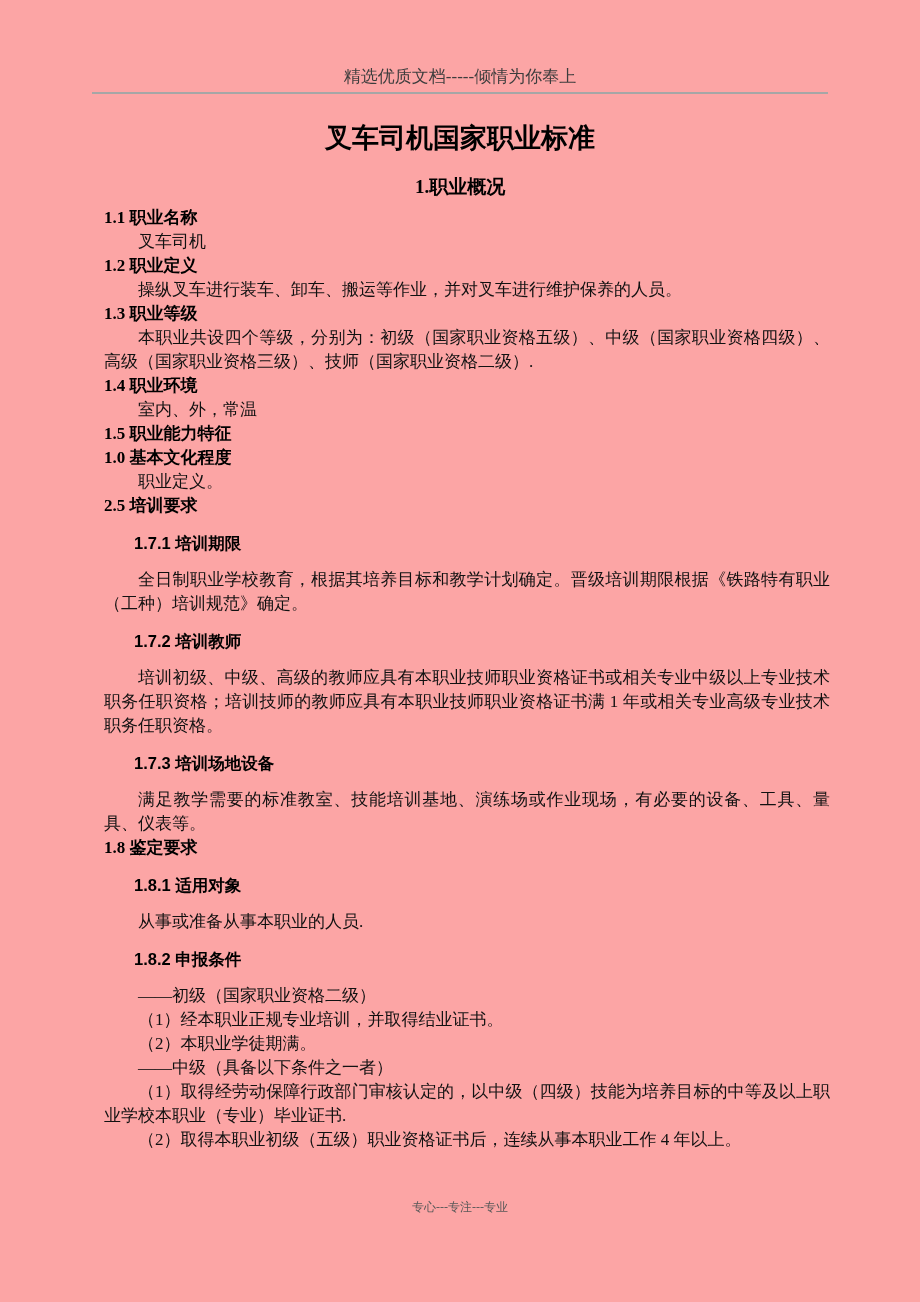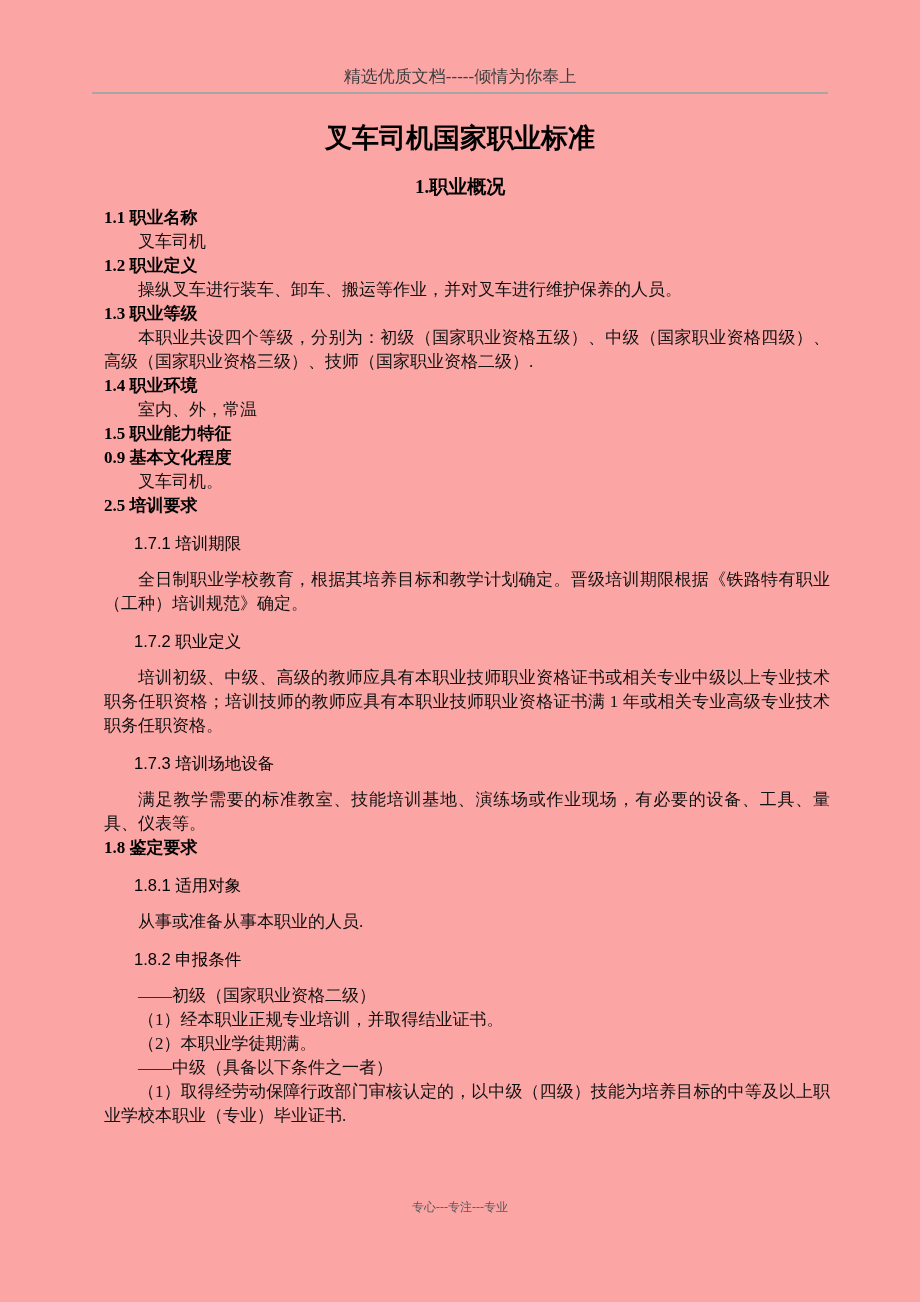--- a/index.html
+++ b/index.html
@@ -46,21 +46,21 @@
     font-size: 17px;
     line-height: 24px;
     text-align: justify;
   }
   .content .h3 {
     font-weight: bold;
     color: #000000;
   }
   .content .h4 {
     font-family: "Liberation Sans", "DejaVu Sans", sans-serif;
-    font-weight: normal;
+    font-weight: bold;
     font-size: 16.5px;
     color: #000000;
     margin: 13px 0 13px 30px;
   }
   .content .p {
     text-indent: 2em;
   }
   .doc-footer {
     position: absolute;
     left: 0;
@@ -86,35 +86,36 @@
   <div class="content">
     <div class="h3">1.1 职业名称</div>
     <div class="p">叉车司机</div>
     <div class="h3">1.2 职业定义</div>
     <div class="p">操纵叉车进行装车、卸车、搬运等作业，并对叉车进行维护保养的人员。</div>
     <div class="h3">1.3 职业等级</div>
     <div class="p">本职业共设四个等级，分别为：初级（国家职业资格五级）、中级（国家职业资格四级）、高级（国家职业资格三级）、技师（国家职业资格二级）.</div>
     <div class="h3">1.4 职业环境</div>
     <div class="p">室内、外，常温</div>
     <div class="h3">1.5 职业能力特征</div>
-    <div class="h3">0.9 基本文化程度</div>
-    <div class="p">叉车司机。</div>
+    <div class="h3">1.0 基本文化程度</div>
+    <div class="p">职业定义。</div>
     <div class="h3">2.5 培训要求</div>
     <div class="h4">1.7.1 培训期限</div>
     <div class="p">全日制职业学校教育，根据其培养目标和教学计划确定。晋级培训期限根据《铁路特有职业（工种）培训规范》确定。</div>
-    <div class="h4">1.7.2 职业定义</div>
+    <div class="h4">1.7.2 培训教师</div>
     <div class="p">培训初级、中级、高级的教师应具有本职业技师职业资格证书或相关专业中级以上专业技术职务任职资格；培训技师的教师应具有本职业技师职业资格证书满 1 年或相关专业高级专业技术职务任职资格。</div>
     <div class="h4">1.7.3 培训场地设备</div>
     <div class="p">满足教学需要的标准教室、技能培训基地、演练场或作业现场，有必要的设备、工具、量具、仪表等。</div>
     <div class="h3">1.8 鉴定要求</div>
     <div class="h4">1.8.1 适用对象</div>
     <div class="p">从事或准备从事本职业的人员.</div>
     <div class="h4">1.8.2 申报条件</div>
     <div class="p">——初级（国家职业资格二级）</div>
     <div class="p">（1）经本职业正规专业培训，并取得结业证书。</div>
     <div class="p">（2）本职业学徒期满。</div>
     <div class="p">——中级（具备以下条件之一者）</div>
     <div class="p">（1）取得经劳动保障行政部门审核认定的，以中级（四级）技能为培养目标的中等及以上职业学校本职业（专业）毕业证书.</div>
+    <div class="p">（2）取得本职业初级（五级）职业资格证书后，连续从事本职业工作 4 年以上。</div>
   </div>
 
   <div class="doc-footer">专心---专注---专业</div>
 
 </div>
 
 </body></html>

